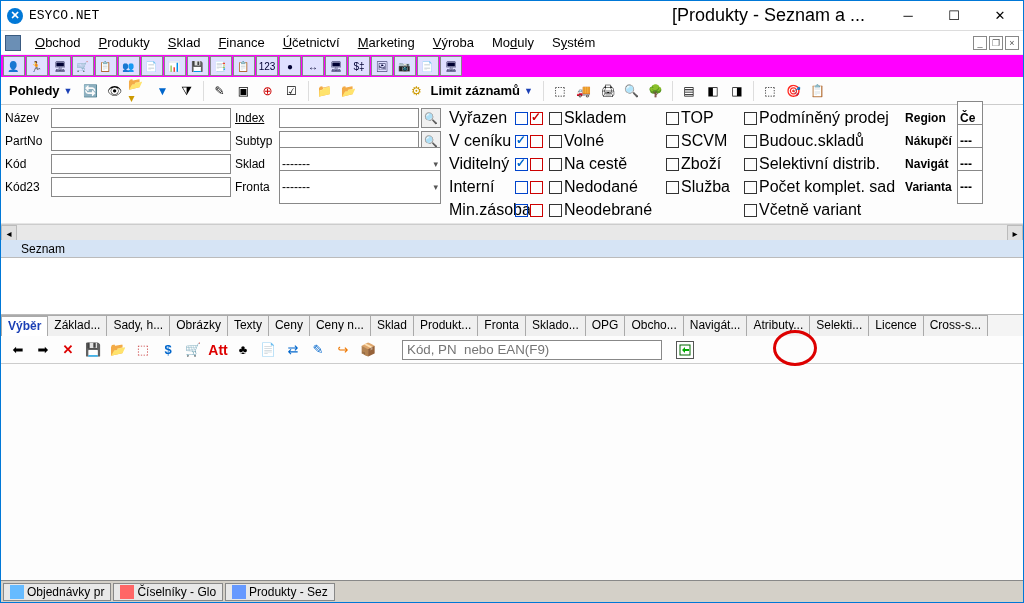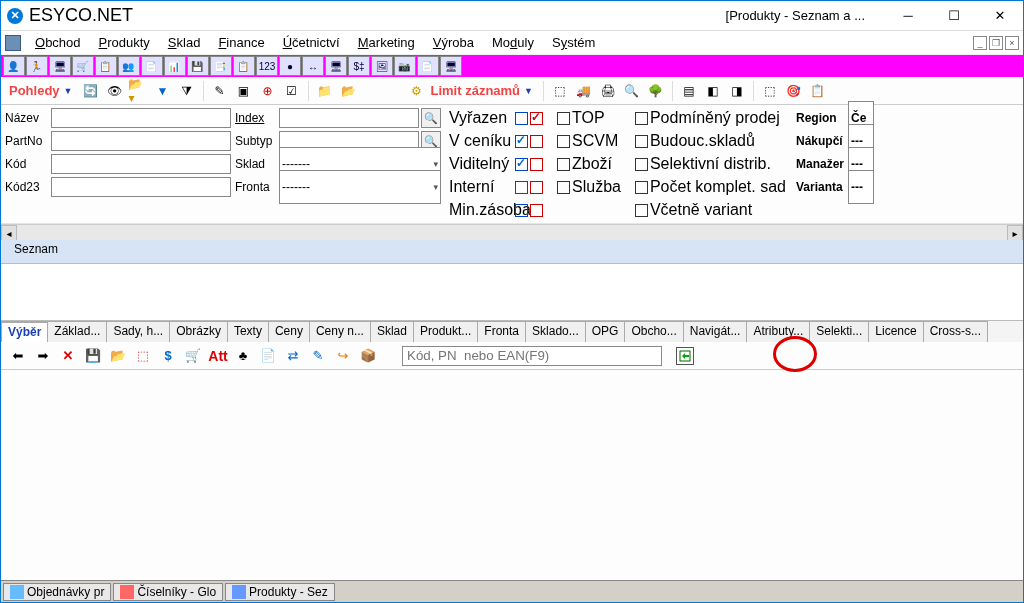--- a/index.html
+++ b/index.html
@@ -1,33 +1,33 @@
 <!DOCTYPE html>
 <html><head>
 <meta charset="utf-8">
 <style>
   * { box-sizing: border-box; margin:0; padding:0; }
   body { font-family: "Segoe UI", Tahoma, sans-serif; font-size: 12px; background:#fff; }
   .window { width:1024px; height:603px; border:1px solid #0078d7; display:flex; flex-direction:column; position:relative; }
   .titlebar { height:30px; background:#fff; display:flex; align-items:center; border-bottom:1px solid #ddd; }
   .titlebar .appicon { width:16px; height:16px; margin:0 6px; border-radius:50%; background:#0078d7; color:#fff; font-size:11px; display:flex; align-items:center; justify-content:center; font-weight:bold; }
-  .titlebar .title { font-size:18px; flex:0 0 auto; }
+  .titlebar .title { font-size:13px; flex:0 0 auto;font-family:Liberation Mono, monospace; }
   .titlebar .spacer { flex:1; }
-  .titlebar .doc { font-size:13px; margin-right:20px; }
+  .titlebar .doc { font-size:18px; margin-right:20px; }
   .titlebar .wbtn { width:46px; height:30px; display:flex; align-items:center; justify-content:center; font-size:13px; }
   .menubar { height:24px; display:flex; align-items:center; gap:2px; padding:0 4px; background:#fff; border-bottom:1px solid #f0f0f0; }
   .menubar .m { padding:2px 8px; font-size:13px; }
   .menubar .m u { text-decoration:underline; }
   .menubar .appsmall { width:16px; height:16px; margin-right:4px; display:inline-block; background:#6b8fb5; border:1px solid #3a5a80; }
   .menubar .right { margin-left:auto; display:flex; gap:2px; }
   .menubar .right .smbtn { width:14px; height:14px; border:1px solid #888; font-size:9px; display:flex; align-items:center; justify-content:center; color:#555; }
   .magenta { height:22px; background:#ff00ff; display:flex; align-items:center; gap:1px; padding:0 2px; }
   .magenta .tb { width:22px; height:20px; background:#e0e0ff; border:1px solid #888; display:flex; align-items:center; justify-content:center; font-size:10px; color:#003; }
   .toolbar2 { height:28px; display:flex; align-items:center; gap:4px; padding:2px 8px; border-bottom:1px solid #ccc; background:#fdfdfd; }
-  .toolbar2 .dd { color:#ef4444; font-weight:bold; font-size:13px; }
+  .toolbar2 .dd { color:#000000; font-weight:bold; font-size:13px; }
   .toolbar2 .tri { color:#1a3fb5; font-size:9px; margin-right:4px; }
   .toolbar2 .ic { width:20px; height:20px; display:flex; align-items:center; justify-content:center; font-size:12px; }
   .toolbar2 .sep { width:1px; height:20px; background:#ddd; margin:0 2px; }
   .filterbar { display:flex; padding:2px 4px; gap:4px; border-bottom:1px solid #e5e5e5; background:#fdfdfd; }
   .fcol { display:flex; flex-direction:column; gap:1px; }
   .frow { display:flex; align-items:center; gap:2px; height:22px; }
   .fl { font-size:12px; }
   .finp { height:20px; border:1px solid #888; background:#fff; padding:0 2px; }
   .fbtn { width:20px; height:20px; border:1px solid #888; background:#f0f0f0; display:flex; align-items:center; justify-content:center; font-size:11px; }
   .chk { width:13px; height:13px; border:1px solid #333; display:inline-block; position:relative; }
@@ -35,21 +35,21 @@
   .chk.blue { border-color:#04c; }
   .chk.checked::after { content:"✓"; position:absolute; top:-3px; left:0; color:#0066cc; font-size:12px; font-weight:bold; }
   .chk.checked.red::after { color:#c00; }
   .chkg { display:flex; align-items:center; gap:2px; }
   .chkl { font-size:16px; }
   .combo { height:25px; border:1px solid #888; background:#fff; display:flex; align-items:center; padding:16px 2px; min-width:26px; }
   .combo .carr { margin-left:auto; font-size:9px; color:#555; }
   .scrollh { height:16px; background:#f0f0f0; border-top:1px solid #ccc; display:flex; }
   .scrollh .arr { width:16px; height:16px; background:#e0e0e0; border:1px solid #bbb; display:flex; align-items:center; justify-content:center; font-size:10px; }
   .scrollh .track { flex:1; background:#e8e8e8; }
-  .seznam { height:24px; background:#d6e4f5; border-bottom:1px solid #bbb; padding-left:13px; font-size:12px; line-height:18px; }
+  .seznam { height:18px; background:#d6e4f5; border-bottom:1px solid #bbb; padding-left:20px; font-size:12px; line-height:18px; }
   .mid { flex:1; background:#fff; }
   .tabs { height:22px; display:flex; border-top:1px solid #bbb; background:#f4f4f4; }
   .tab { padding:2px 6px; border:1px solid #aaa; border-bottom:none; background:#f0f0f0; font-size:12px; margin-right:-1px; position:relative; }
   .tab.active { background:#fff; color:#1a3fb5; font-weight:bold; border-top:2px solid #aaa; }
   .toolbar3 { height:28px; display:flex; align-items:center; gap:3px; padding:2px 6px; border-bottom:1px solid #ccc; background:#fdfdfd; }
   .toolbar3 .ic { width:22px; height:22px; display:flex; align-items:center; justify-content:center; font-size:13px; }
   .toolbar3 .search { flex:0 0 260px; height:20px; border:1px solid #888; padding:0 4px; color:#888; margin-left:20px; }
   .highlight-circle { position:absolute; width:44px; height:36px; border:3px solid #d00; border-radius:50%; pointer-events:none; }
   .green-btn { width:18px; height:18px; border:1px solid #555; background:#fff; display:flex; align-items:center; justify-content:center; }
   .green-btn svg { width:12px; height:12px; }
@@ -219,20 +219,42 @@
           <span class="chk blue"></span>
           <span class="chk red"></span>
         </div>
       <div class="frow chkg">
           <span class="chkl" style="width:64px;">Min.zásoba</span>
           <span class="chk blue"></span>
           <span class="chk red"></span>
         </div>
     </div>
 
+    <div class="fcol" style="margin-left:2px;">
+      <div class="frow chkg">
+          <span class="chk"></span>
+          <span class="chkl">Skladem</span>
+        </div>
+      <div class="frow chkg">
+          <span class="chk"></span>
+          <span class="chkl">Volné</span>
+        </div>
+      <div class="frow chkg">
+          <span class="chk"></span>
+          <span class="chkl">Na cestě</span>
+        </div>
+      <div class="frow chkg">
+          <span class="chk"></span>
+          <span class="chkl">Nedodané</span>
+        </div>
+      <div class="frow chkg">
+          <span class="chk"></span>
+          <span class="chkl">Neodebrané</span>
+        </div>
+    </div>
 
     <div class="fcol" style="margin-left:10px;text-align:center;">
       <div class="frow chkg">
           <span class="chk"></span>
           <span class="chkl">TOP</span>
         </div>
       <div class="frow chkg">
           <span class="chk"></span>
           <span class="chkl">SCVM</span>
         </div>
@@ -276,21 +298,21 @@
             <span>Če</span>
           </div>
         </div>
       <div class="frow">
           <span class="fl" style="width:50px;">Nákupčí</span>
           <div class="combo">
             <span>---</span>
           </div>
         </div>
       <div class="frow">
-          <span class="fl" style="width:50px;">Manažer</span>
+          <span class="fl" style="width:50px;">Navigát</span>
           <div class="combo">
             <span>---</span>
           </div>
         </div>
       <div class="frow">
           <span class="fl" style="width:50px;">Varianta</span>
           <div class="combo">
             <span>---</span>
           </div>
         </div>

